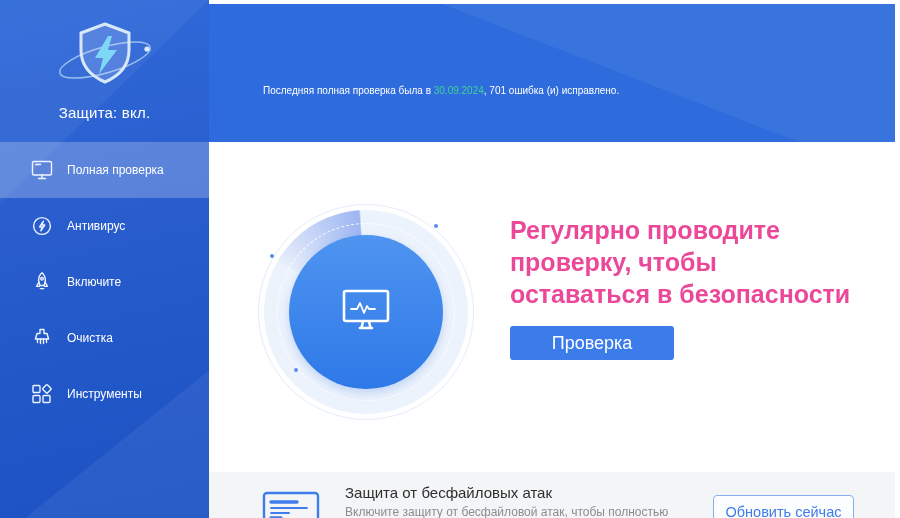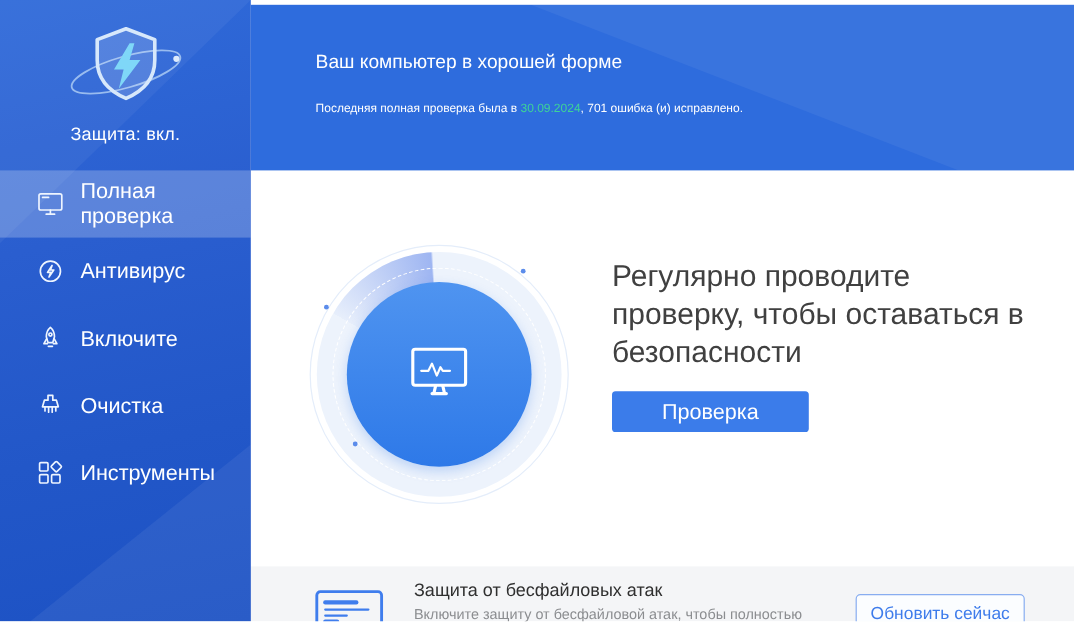--- a/index.html
+++ b/index.html
@@ -31,21 +31,21 @@
   }
   .menu{position:absolute;left:0;top:142px;width:209px;}
   .menu-item{
     display:flex;align-items:center;height:56px;padding-left:30px;
     cursor:default;box-sizing:border-box;
   }
   .menu-item.active{background:rgba(255,255,255,0.23);}
   .menu-item .mi-icon{width:24px;height:24px;margin-right:13px;flex:0 0 auto;}
   .menu-item .mi-icon svg{width:24px;height:24px;stroke:#eef5ff;fill:none;
     stroke-width:1.4;stroke-linecap:round;stroke-linejoin:round;}
-  .menu-item .mi-label{color:#ffffff;font-size:18px;}
+  .menu-item .mi-label{color:#ffffff;font-size:12px;}
   
   .header{
     position:absolute;left:209px;top:4px;width:686px;height:138px;
     background:#2e6cdd;overflow:hidden;
   }
   .header .deco{
     position:absolute;inset:0;
     background:rgba(255,255,255,0.055);
     clip-path:polygon(34% 0,100% 0,100% 100%,86% 100%);
   }
@@ -76,21 +76,21 @@
     background:linear-gradient(180deg,#4f94f0 0%,#2e79e8 100%);
     box-shadow:0 4px 10px rgba(46,121,232,0.25);
     display:flex;align-items:center;justify-content:center;
   }
   .ring-dot{position:absolute;width:4px;height:4px;border-radius:50%;background:#5b8ceb;}
   .dot-a{left:12px;top:50px;}
   .dot-b{left:176px;top:20px;}
   .dot-c{left:36px;top:164px;}
   .headline{
     position:absolute;left:510px;top:214px;width:348px;
-    color:#404040;font-size:25px;line-height:32px;z-index:1;
+    color:#ec4899;font-size:25px;line-height:32px;z-index:1;font-weight:bold;
   }
   .scan-btn{
     position:absolute;left:510px;top:326px;width:164px;height:34px;
     background:#3b7cea;border:none;border-radius:3px;color:#ffffff;
     font-size:18px;font-family:"Liberation Sans",sans-serif;cursor:pointer;z-index:1;
   }
   
   .banner{
     position:absolute;left:209px;top:472px;width:686px;height:46px;
     background:#f4f5f7;z-index:2;
@@ -186,21 +186,20 @@
         </span>
         <span class="mi-label">Инструменты</span>
       </div>
 
 
     </div>
   </div>
 
   <div class="header">
     <div class="deco"></div>
-    <div class="header-title">Ваш компьютер в хорошей форме</div>
     <div class="header-sub"><span>Последняя полная проверка была в </span><span class="date">30.09.2024</span><span>, 701 ошибка (и) исправлено.</span></div>
   </div>
 
   <div class="ring-wrap">
     <div class="circle-hairline"></div>
     <div class="circle-pale"></div>
     <div class="wedge"></div>
     <div class="circle-dashed"></div>
     <span class="ring-dot dot-a"></span>
     <span class="ring-dot dot-b"></span>

